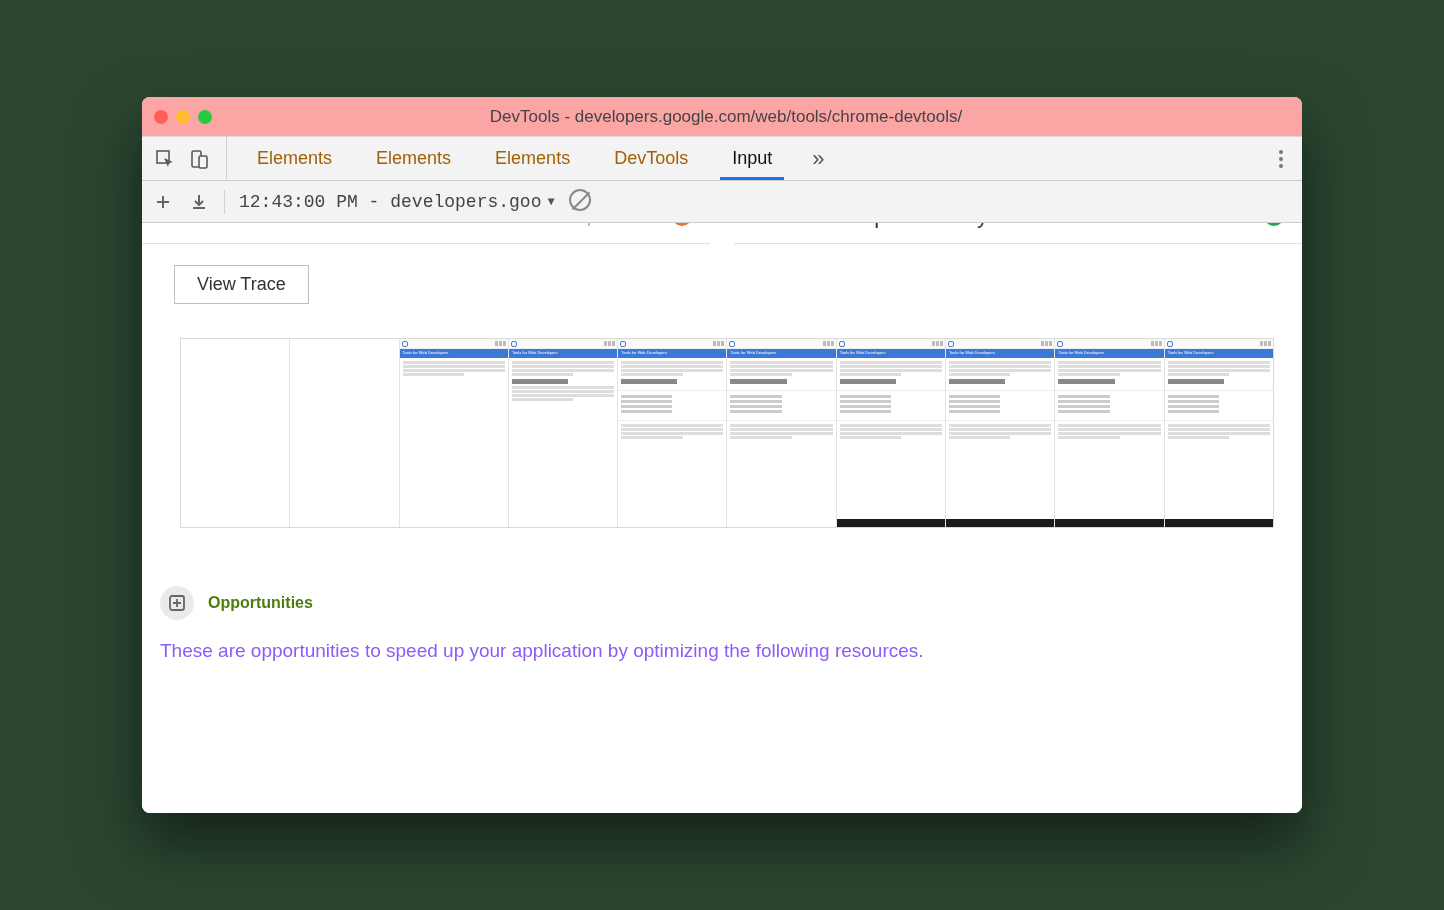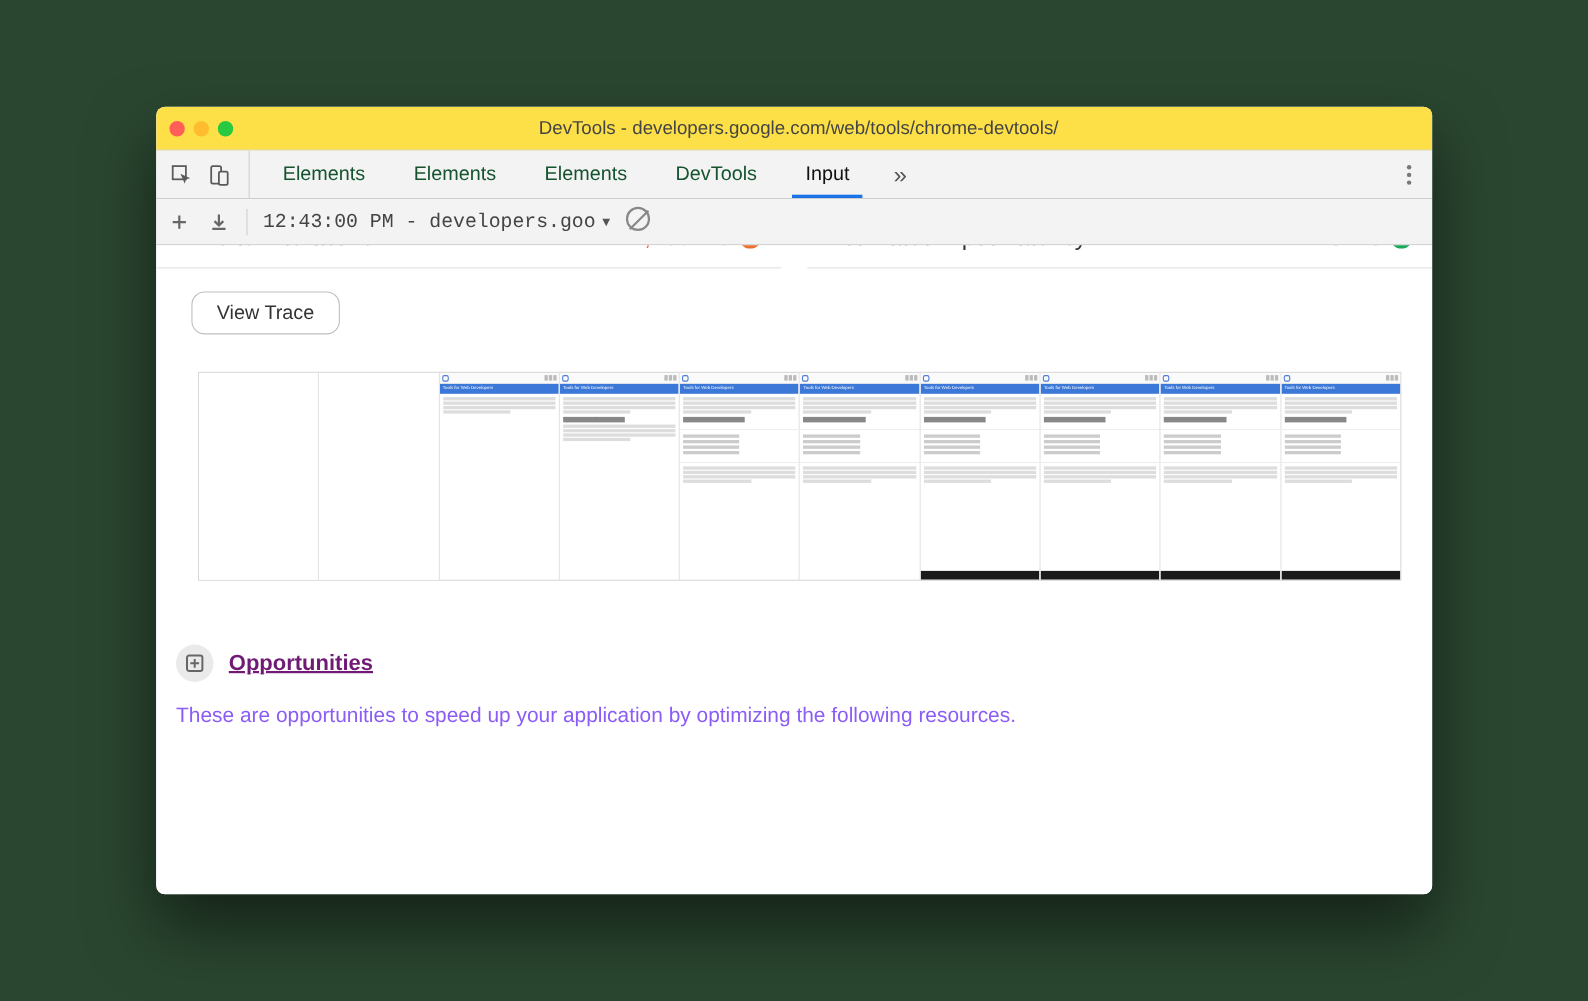--- a/index.html
+++ b/index.html
@@ -16,21 +16,21 @@
     width: 1160px;
     background: #fff;
     border-radius: 8px;
     box-shadow: 0 30px 60px rgba(0,0,0,0.5);
     overflow: hidden;
     position: relative;
   }
   
   .titlebar {
     height: 40px;
-    background: #fde047;
+    background: #fca5a5;
     display: flex;
     align-items: center;
     padding: 0 12px;
     border-bottom: 1px solid #d9d9d9;
   }
   .traffic { display: flex; gap: 8px; margin-right: 20px; }
   .light { width: 14px; height: 14px; border-radius: 50%; }
   .light.red { background: #ff5f57; }
   .light.yellow { background: #febc2e; }
   .light.green { background: #28c840; }
@@ -41,21 +41,21 @@
     height: 44px;
     background: #f3f3f3;
     border-bottom: 1px solid #ccc;
     display: flex;
     align-items: stretch;
     padding: 0 12px;
   }
   .left-icons { display: flex; align-items: center; gap: 12px; padding-right: 16px; border-right: 1px solid #d0d0d0; margin-right: 8px;}
   .ic { display:inline-flex; align-items:center; justify-content:center; width:22px; height:22px; color:#5a5a5a; }
   .tabs { display: flex; align-items: stretch; }
-  .tab { padding: 0 22px; display:flex; align-items:center; color:#14532d; font-size:18px; cursor:pointer; position:relative;}
+  .tab { padding: 0 22px; display:flex; align-items:center; color:#a16207; font-size:18px; cursor:pointer; position:relative;}
   .tab.active { color:#111; }
   .tab.active::after { content:""; position:absolute; left:10px; right:10px; bottom:0; height:3px; background:#1a73e8; }
   .tabs-rest { flex:1; display:flex; align-items:center; justify-content:flex-start; padding-left:18px; color:#555; font-size:22px;}
   .menu-dots { margin-left:auto; margin-right:6px; display:flex; align-items:center; color:#777;}
 
   
   .subbar {
     height: 42px;
     background: #f3f3f3;
     border-bottom: 1px solid #ccc;
@@ -89,21 +89,21 @@
   .metric-label { font-size:22px; color:#333; overflow:hidden; white-space:nowrap;}
   .metric-value { font-size:22px; display:flex; align-items:center; gap:8px;}
   .metric-value.orange { color:#eb6f2e;}
   .metric-value.green { color:#1aa859;}
   .dot { width:20px;height:20px;border-radius:50%; }
   .dot.orange{background:#eb6f2e;}
   .dot.green{background:#1aa859;}
 
   .trace-row { display:flex; align-items:center; justify-content:space-between; padding:20px 18px 10px 32px;}
   .btn {
-    border:1px solid #bfbfbf; background:#fff; font-size:18px; padding:8px 22px; border-radius:12px; color:#333; cursor:pointer;
+    border:1px solid #bfbfbf; background:#fff; font-size:18px; padding:8px 22px; border-radius:0; color:#333; cursor:pointer;
   }
   .hint { font-size:19px; color:#666;}
 
   
   .filmstrip {
     margin: 24px 28px 0 38px;
     border:1px solid #d9d9d9;
     height: 190px;
     display:flex;
     background:#fff;
@@ -134,21 +134,21 @@
 
   
   .section {
     margin-top: 58px;
     padding: 0 18px;
   }
   .sec-head { display:flex; align-items:center; gap:14px; }
   .sec-icon {
     width:34px;height:34px;border-radius:50%;background:#eaeaea;display:flex;align-items:center;justify-content:center;color:#666;
   }
-  .sec-title { font-size:20px; font-weight:700; color:#701a75;text-decoration:underline;}
+  .sec-title { font-size:16px; font-weight:700; color:#4d7c0f;}
   .sec-desc { margin-top:20px; font-size:19px; color:#8b5cf6;}
 
 </style>
 </head>
 <body>
 
 <div class="window">
 
   <div class="titlebar">
     <div class="traffic">

